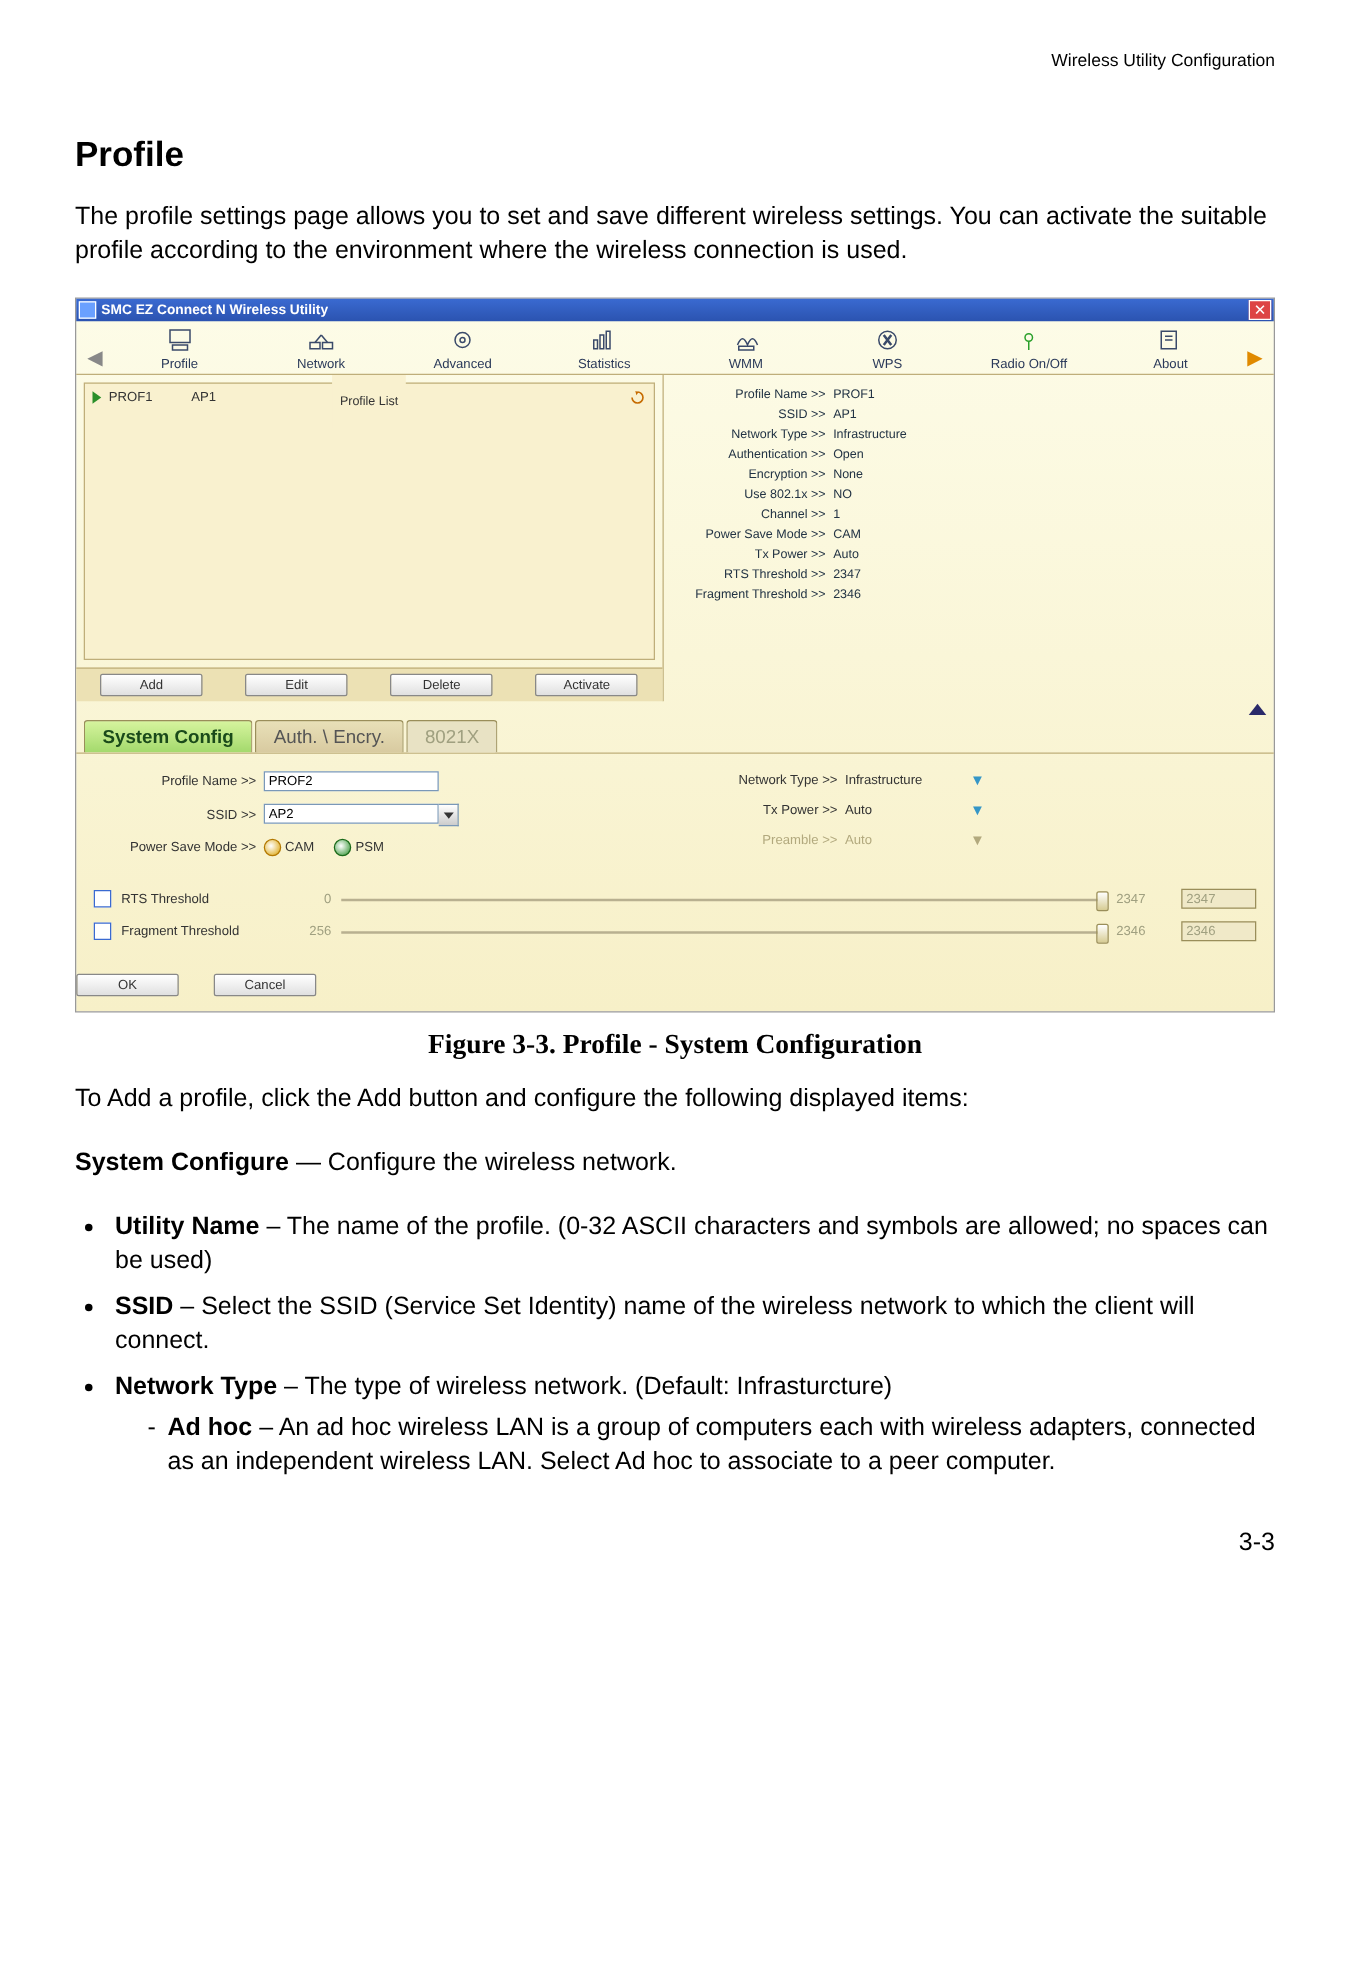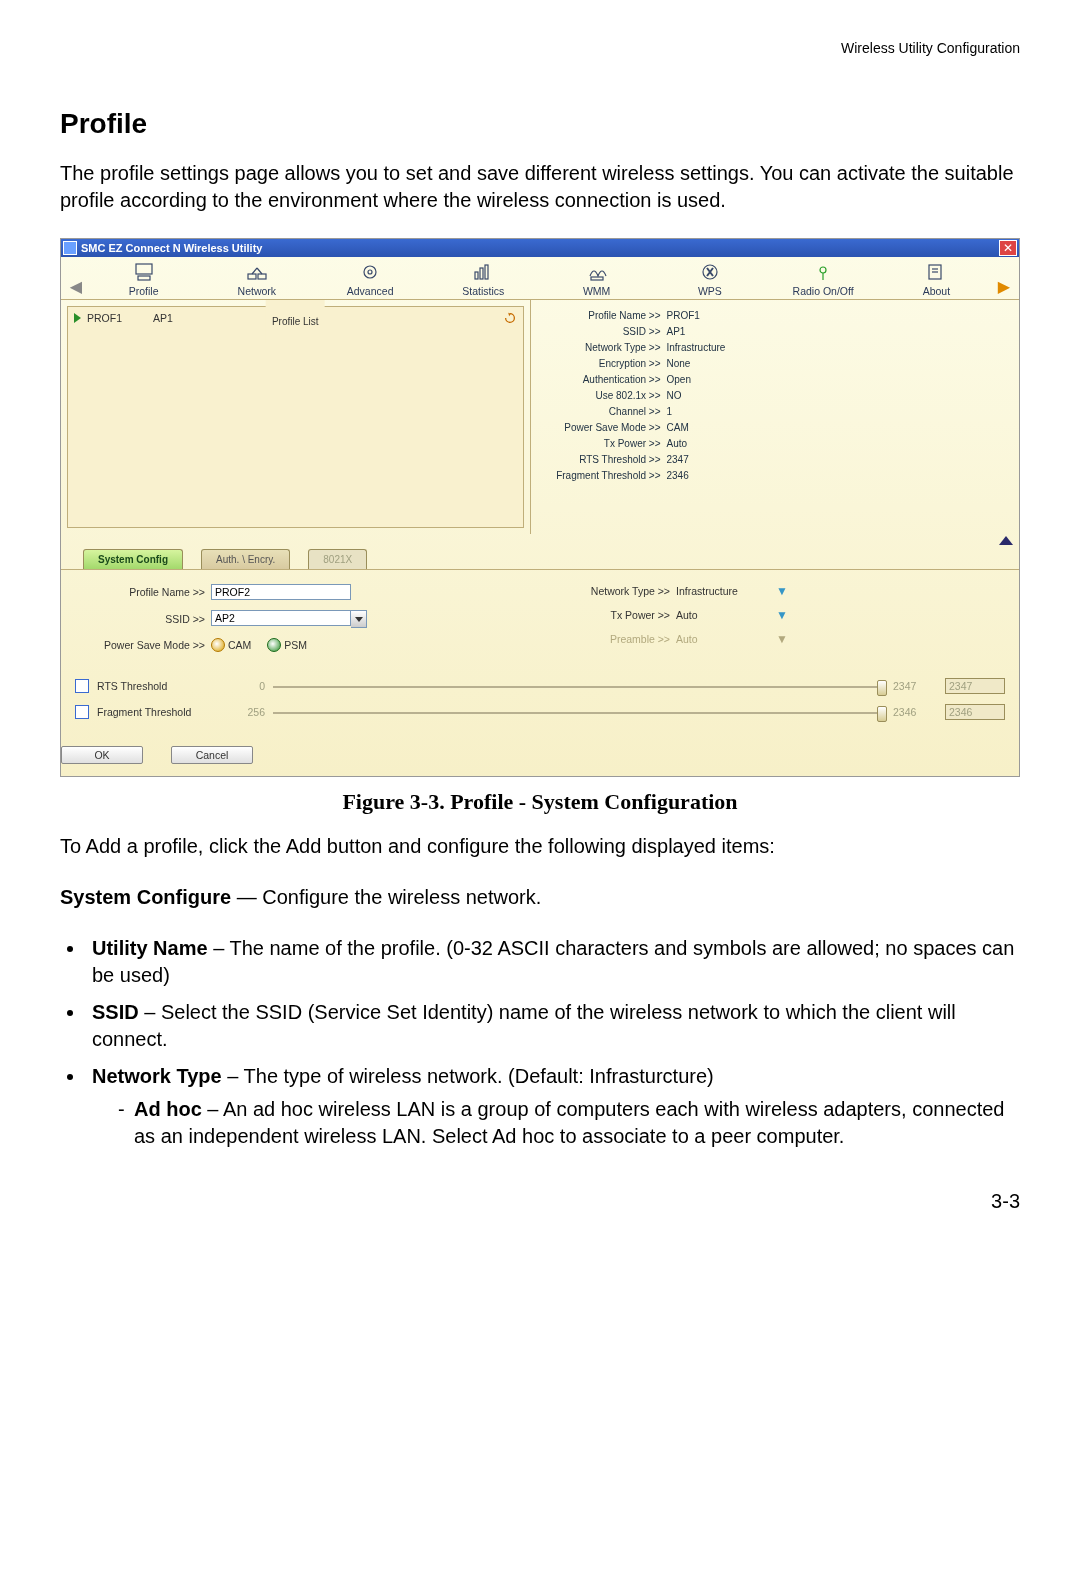--- a/index.html
+++ b/index.html
@@ -36,21 +36,21 @@
   .refresh-ic{margin-left:auto;width:14px;height:14px;}
   .plist-btns{display:flex;justify-content:space-around;padding:4px 2px;border-top:1px solid #bfae7a;background:#ece1b4;}
   .xpbtn{background:linear-gradient(#fff,#e0e0e0);border:1px solid #888;border-radius:2px;padding:2px 14px;font-size:10.5px;min-width:52px;text-align:center;}
   .right{flex:1;padding:8px 10px;}
   .detail-row{display:flex;font-size:10px;line-height:1.6;}
   .detail-row .k{width:120px;text-align:right;color:#234;}
   .detail-row .v{padding-left:6px;color:#234;}
   .collapse{display:flex;justify-content:flex-end;padding:2px 6px 0 0;}
   .collapse-ic{width:0;height:0;border-left:7px solid transparent;border-right:7px solid transparent;border-bottom:9px solid #2a2a6a;}
   .tabs{display:flex;gap:2px;padding:4px 6px 0 6px;}
-  .tab{padding:4px 14px;font-size:10px;border:1px solid #9a8e5a;border-bottom:none;border-radius:3px 3px 0 0;margin-left:16px;}
+  .tab{padding:4px 14px;font-size:15px;border:1px solid #9a8e5a;border-bottom:none;border-radius:3px 3px 0 0;}
   .tab.a{background:linear-gradient(#d6f49e,#a3d96c);color:#1a4a1a;font-weight:bold;}
   .tab.b{background:linear-gradient(#e8e0b8,#d8caa0);color:#555;}
   .tab.c{background:#e8e2c4;color:#a0a080;}
   .formarea{border-top:1px solid #bfae7a;padding:14px 14px 10px 14px;display:flex;gap:40px;}
   .formcol{flex:1;}
   .frow{display:flex;align-items:center;margin-bottom:10px;font-size:10.5px;}
   .frow .flabel{width:130px;text-align:right;padding-right:6px;}
   .txt{border:1px solid #7a98b8;background:#fff;height:16px;padding:1px 3px;font-size:10.5px;width:140px;box-sizing:border-box;}
   .combo{display:flex;}
   .combo-btn{width:15px;height:16px;background:linear-gradient(#fff,#ccc);border:1px solid #7a98b8;border-left:none;display:flex;align-items:center;justify-content:center;}
@@ -175,41 +175,47 @@
         <div class="plist-row">
           <div class="play-ic"></div>
           <span style="width:60px">PROF1</span>
           <span>AP1</span>
           <svg class="refresh-ic" viewBox="0 0 16 16">
               <path d="M8 3 A5 5 0 1 1 3 8" fill="none" stroke="#c66b00" stroke-width="1.5"></path>
               <path d="M6 2 L9 3 L7 6 Z" fill="#c66b00"></path>
             </svg>
         </div>
       </div>
+      <div class="plist-btns">
+        <div class="xpbtn">Add</div>
+        <div class="xpbtn">Edit</div>
+        <div class="xpbtn">Delete</div>
+        <div class="xpbtn">Activate</div>
+      </div>
     </div>
     <div class="right" id="details">
         <div class="detail-row">
           <span class="k">Profile Name &gt;&gt;</span>
           <span class="v">PROF1</span>
         </div>
         <div class="detail-row">
           <span class="k">SSID &gt;&gt;</span>
           <span class="v">AP1</span>
         </div>
         <div class="detail-row">
           <span class="k">Network Type &gt;&gt;</span>
           <span class="v">Infrastructure</span>
         </div>
         <div class="detail-row">
+          <span class="k">Authentication &gt;&gt;</span>
+          <span class="v">Open</span>
+        </div>
+        <div class="detail-row">
           <span class="k">Encryption &gt;&gt;</span>
           <span class="v">None</span>
-        </div>
-        <div class="detail-row">
-          <span class="k">Authentication &gt;&gt;</span>
-          <span class="v">Open</span>
         </div>
         <div class="detail-row">
           <span class="k">Use 802.1x &gt;&gt;</span>
           <span class="v">NO</span>
         </div>
         <div class="detail-row">
           <span class="k">Channel &gt;&gt;</span>
           <span class="v">1</span>
         </div>
         <div class="detail-row">

